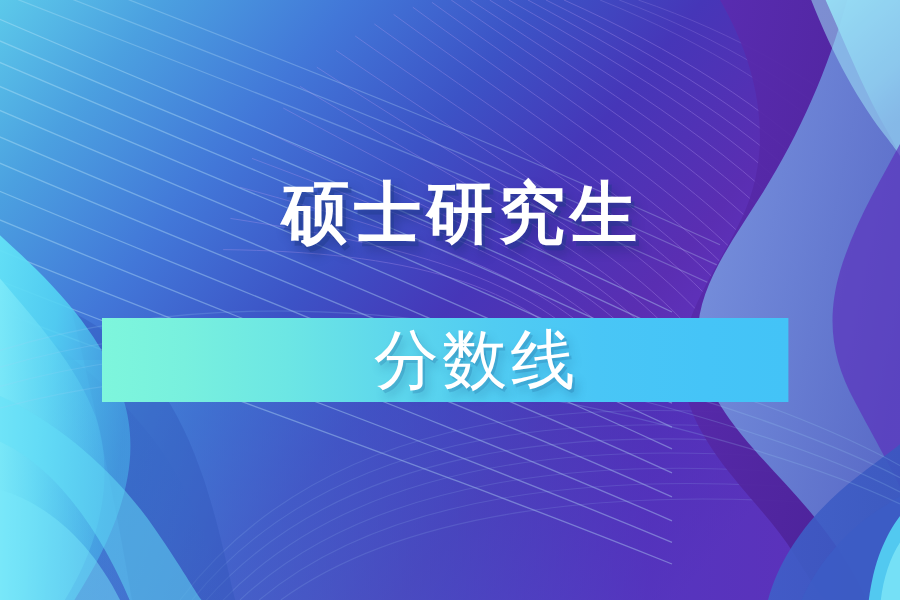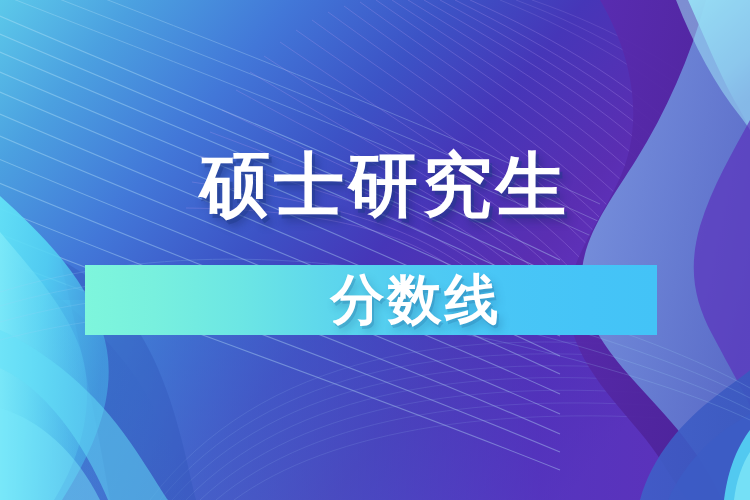--- a/index.html
+++ b/index.html
@@ -30,21 +30,21 @@
     position: absolute;
     left: 0;
     top: 150px;
     width: 750px;
     text-align: center;
     z-index: 40;
     pointer-events: none;
   }
   .main-title {
     display: inline-block;
-    font-size: 70px;
+    font-size: 56px;
     line-height: 1;
     font-weight: bold;
     color: #ffffff;
     letter-spacing: 4px;
     margin-left: 20px;
     text-shadow:
        3px 4px 0 rgba(30,60,140,0.45),
        5px 7px 9px rgba(20,35,95,0.38);
     font-family: "Liberation Sans", "DejaVu Sans", sans-serif;
   }
@@ -72,28 +72,27 @@
     left: 0;
     top: 0;
     width: 100%;
     height: 100%;
     display: flex;
     align-items: center;
     justify-content: center;
     padding-left: 52px;
     box-sizing: border-box;
     font-size: 54px;
-    font-weight: bold;
+    font-weight: normal;
     color: #ffffff;
     letter-spacing: 3px;
     text-shadow:
         2px 3px 0 rgba(40,120,170,0.30),
         4px 6px 8px rgba(25,90,140,0.30);
     font-family: "Liberation Sans", "DejaVu Sans", sans-serif;
-    margin-left: 19px;
   }
 </style>
 </head>
 <body>
 
 <div id="banner">
 
   <div class="layer">
     <svg viewBox="0 0 750 500" preserveAspectRatio="none">
       <defs>

